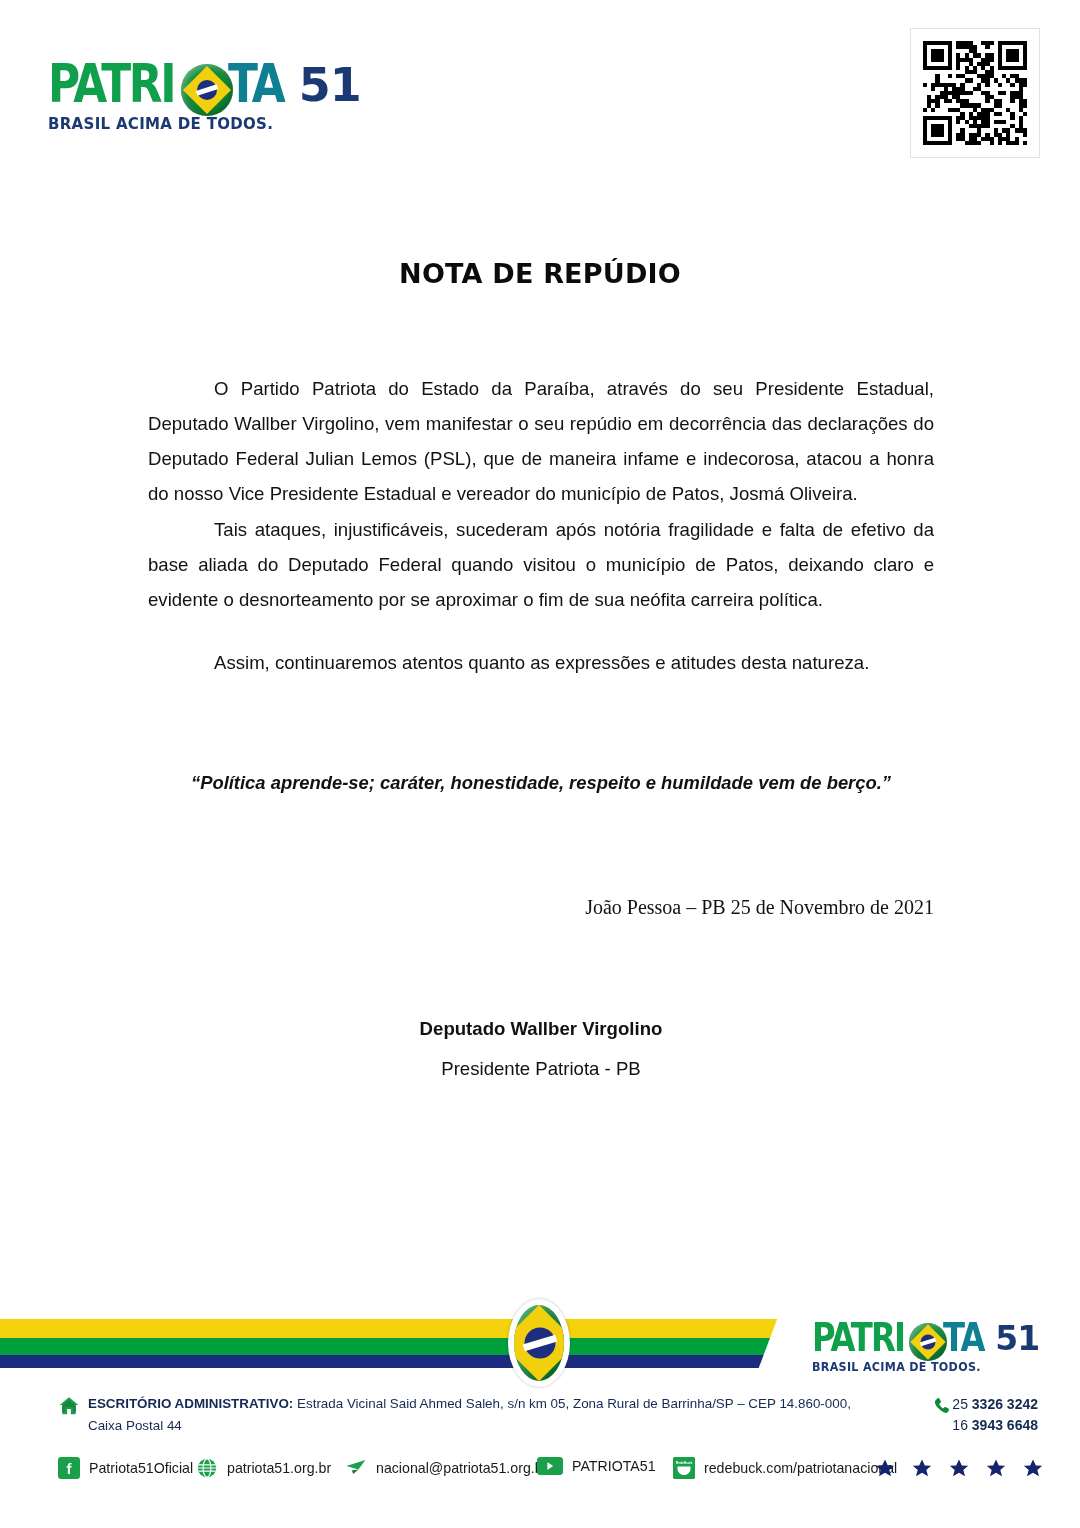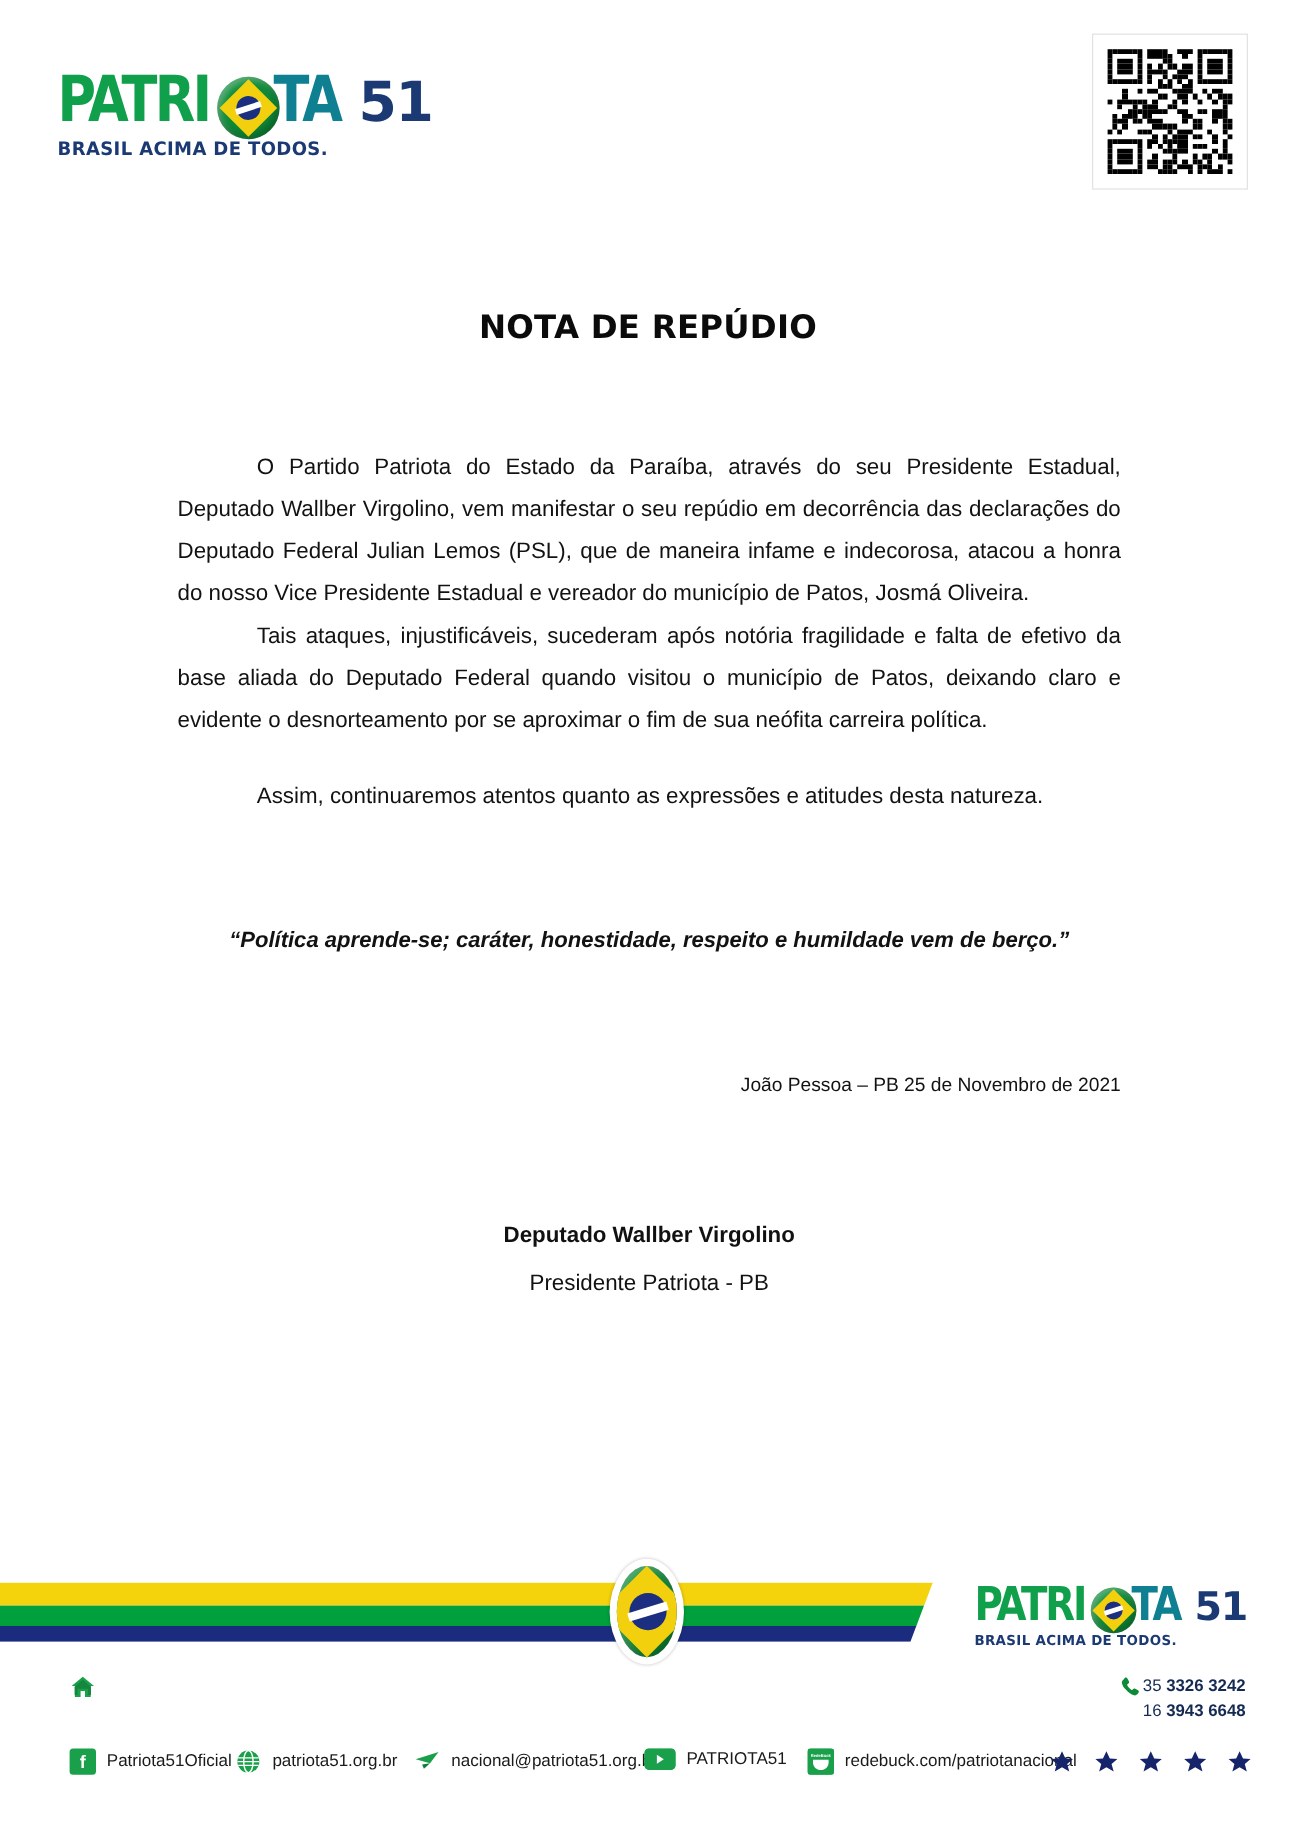--- a/index.html
+++ b/index.html
@@ -187,22 +187,22 @@
     font-size: 18.4px;
     color: #121212;
   }
 
   .place-date {
     position: absolute;
     top: 896px;
     left: 148px;
     width: 786px;
     text-align: right;
-    font-family: Liberation Sans, sans-serif;
-    font-size: 16px;
+    font-family: Liberation Serif, serif;
+    font-size: 20px;
     color: #121212;
   }
 
   .sign-name {
     position: absolute;
     top: 1018px;
     left: 148px;
     width: 786px;
     text-align: center;
     font-family: "Liberation Sans", sans-serif;
@@ -1113,30 +1113,31 @@
     <div class="contact-row">
 
       <span class="home-icon">
         <svg viewBox="0 0 24 24" width="24" height="22">
           <path d="M12 2.5 1.8 11h3V21h5.2v-5.6h4V21h5.2V11h3z" fill="#1AA04A"></path>
           <path d="M12 5.2 4.6 11.6V19h2.6v-5.6h9.6V19h2.6v-7.4z" fill="#15863D"></path>
         </svg>
       </span>
 
       <div class="addr">
+        <div class="addr-lines"><b>ESCRITÓRIO ADMINISTRATIVO:</b><span> Estrada Vicinal Said Ahmed Saleh, s/n km 05, Zona Rural de Barrinha/SP – CEP 14.860-000, Caixa Postal 44</span></div>
       </div>
 
       <span class="phone-icon">
         <svg viewBox="0 0 24 24" width="20" height="20">
           <path d="M6.6 2.6c.9-.5 1.9-.2 2.4.7l1.5 2.7c.4.8.2 1.8-.5 2.3l-1 .8c-.2.2-.3.5-.2.8.5 1.4 2.3 3.8 4.2 4.9.3.2.6.1.8-.1l.9-.9c.6-.6 1.5-.7 2.2-.3l2.7 1.6c.9.5 1.1 1.7.5 2.5l-1.2 1.5c-.8 1-2.1 1.4-3.3 1-2.8-.9-5.6-3-7.7-5.4C5.8 13.3 4 10.4 3.5 7.8c-.2-1.2.3-2.4 1.3-3.1z" fill="#0C8A38"></path>
         </svg>
       </span>
 
       <div class="phones">
-        <div><span>35</span> <b>3326 3242</b></div>
+        <div><span>25</span> <b>3326 3242</b></div>
         <div><span>16</span> <b>3943 6648</b></div>
       </div>
     </div>
 
     <div class="social-row">
 
       <div class="social" style="left:58px;top:4px;">
         <span class="s-ico">f</span>
         <span>Patriota51Oficial</span>
       </div>

